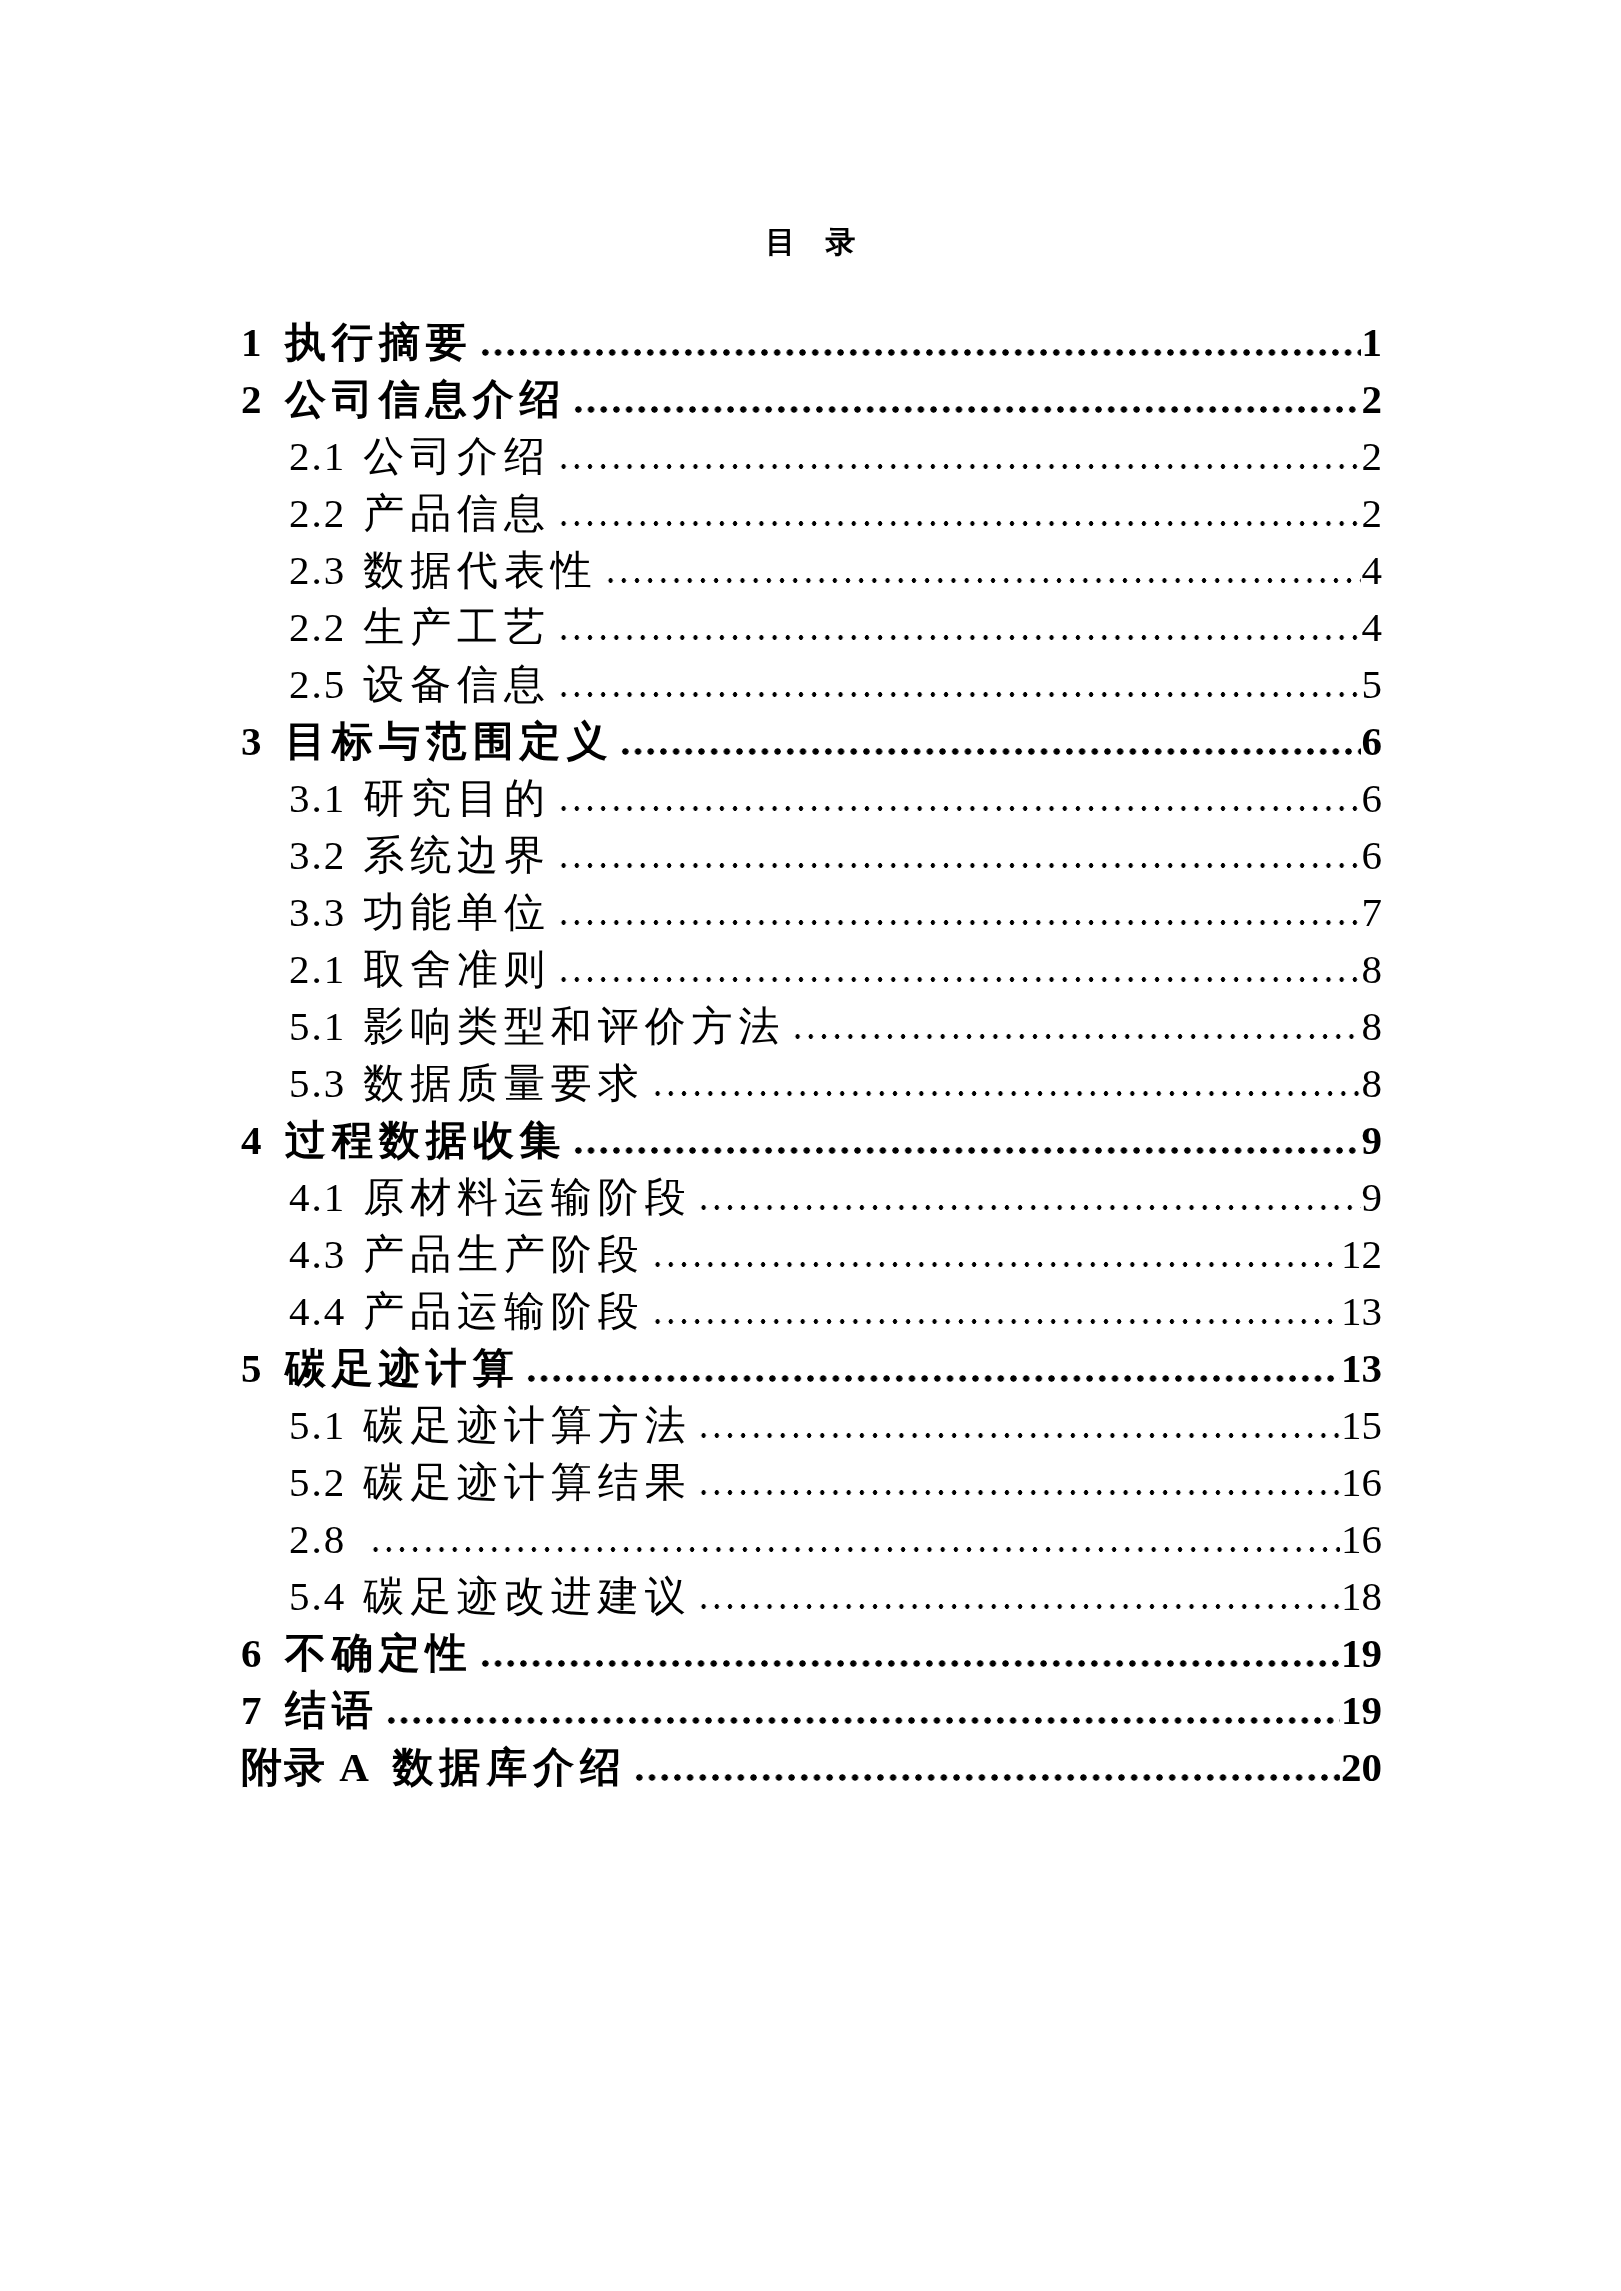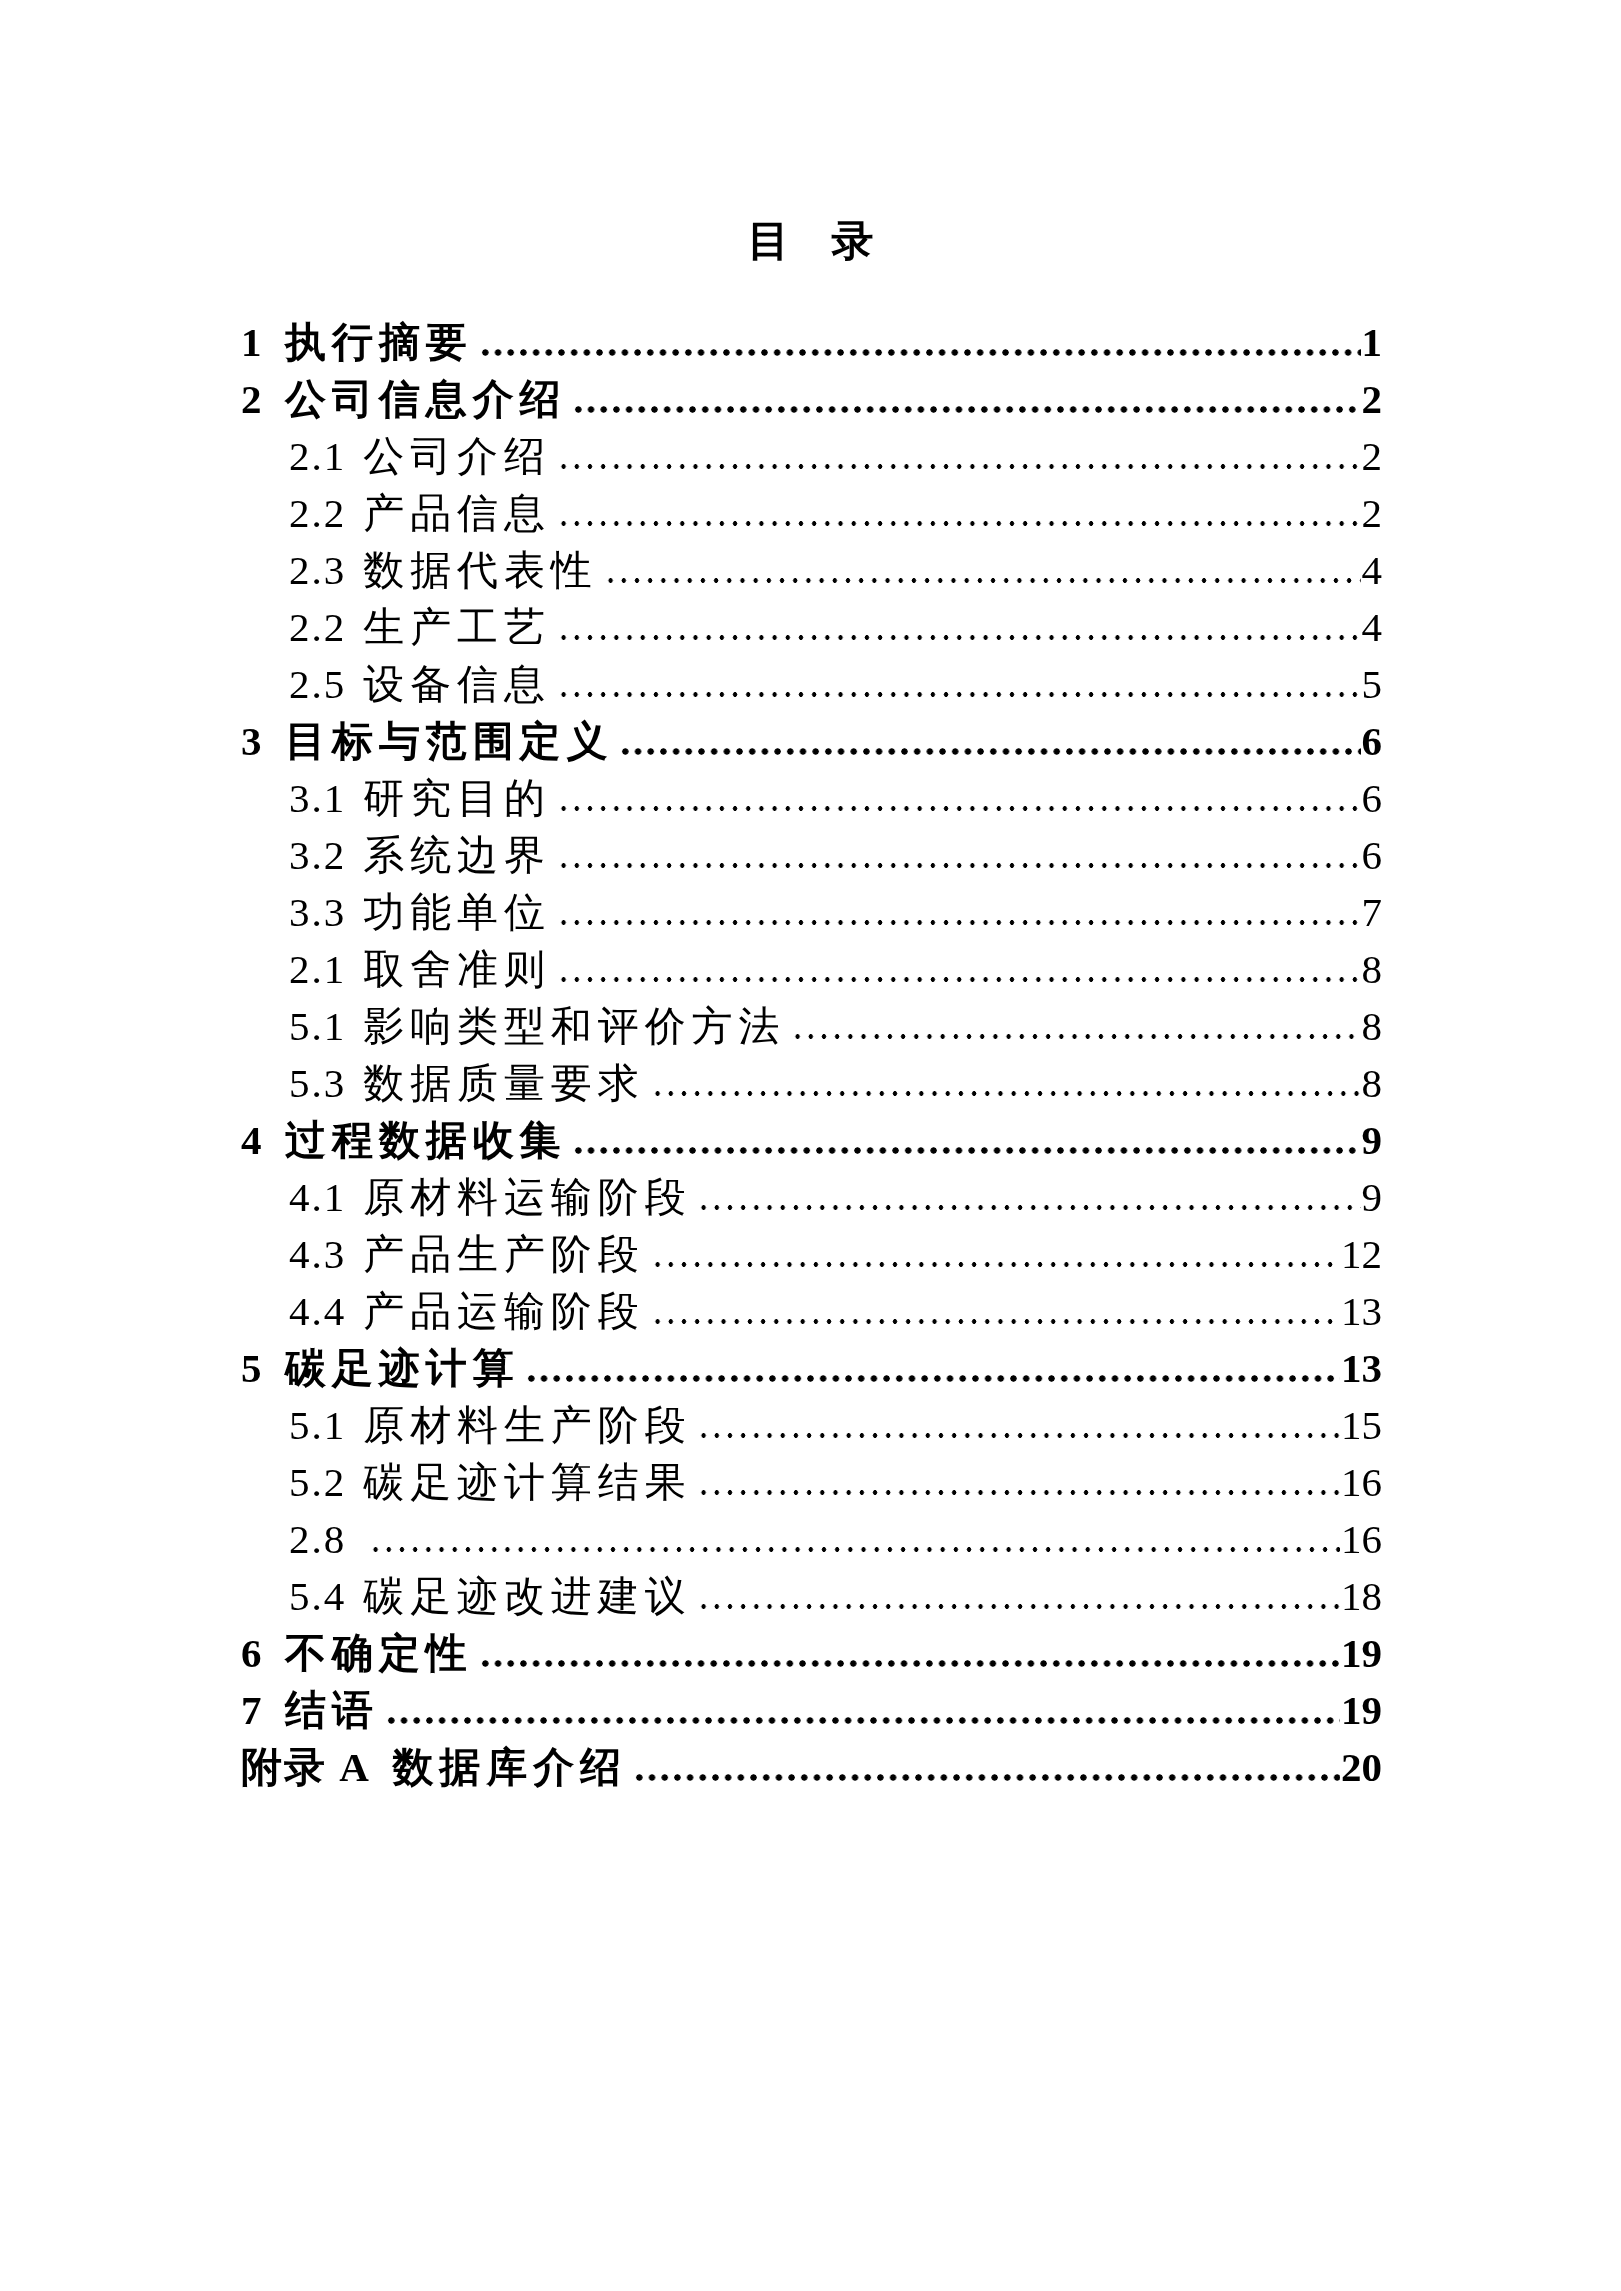--- a/index.html
+++ b/index.html
@@ -16,21 +16,21 @@
     color: #000000;
     font-family: "Liberation Serif", "DejaVu Serif", serif;
     overflow: hidden;
   }
   .doc-title {
     position: absolute;
     top: 214px;
     left: 0;
     width: 100%;
     text-align: center;
-    font-size: 42px;
+    font-size: 30px;
     line-height: 55px;
     font-weight: bold;
     white-space: pre;
   }
   .toc {
     position: absolute;
     top: 314px;
     left: 241px;
     right: 239px;
   }
@@ -198,21 +198,21 @@
     <span class="toc-page">13</span>
   </div>
       <div class="toc-row level-1">
     <span class="toc-num">5</span>
     <span class="toc-label">碳足迹计算</span>
     <span class="toc-dots"></span>
     <span class="toc-page">13</span>
   </div>
       <div class="toc-row level-2">
     <span class="toc-num">5.1</span>
-    <span class="toc-label">原材料生产阶段</span>
+    <span class="toc-label">碳足迹计算方法</span>
     <span class="toc-dots"></span>
     <span class="toc-page">15</span>
   </div>
       <div class="toc-row level-2">
     <span class="toc-num">5.2</span>
     <span class="toc-label">碳足迹计算结果</span>
     <span class="toc-dots"></span>
     <span class="toc-page">16</span>
   </div>
       <div class="toc-row level-2">

